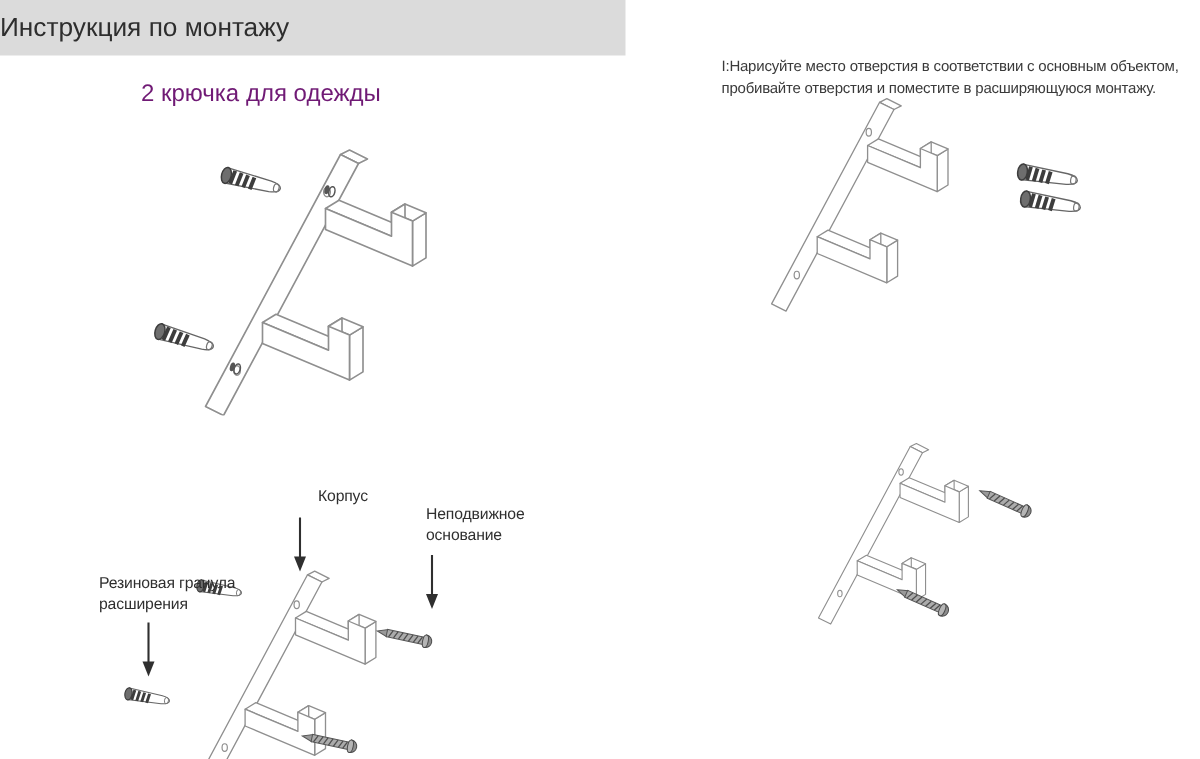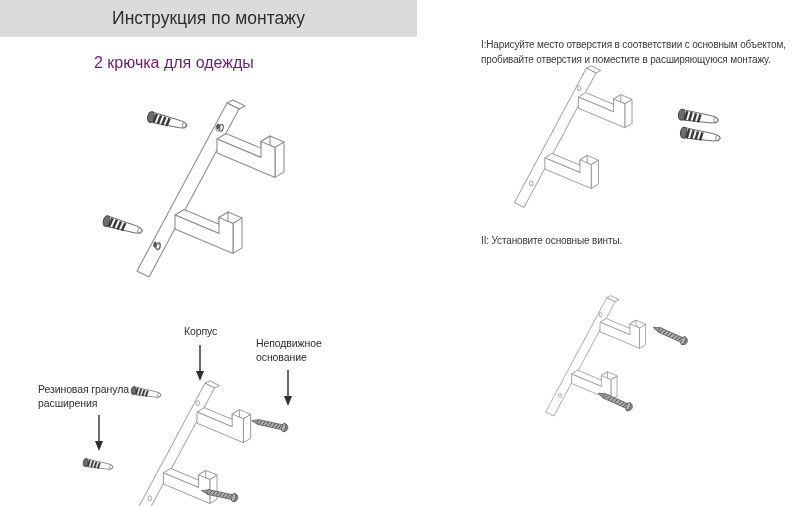--- a/index.html
+++ b/index.html
@@ -4,37 +4,38 @@
 <style>
   html,body { margin:0; padding:0; background:#fff; }
   .page {
     position:relative; width:800px; height:506px; overflow:hidden;
     background:var(--page_bg,#fff);
     font-family:"Liberation Sans", sans-serif;
   }
   .header-bar {
     position:absolute; left:0; top:0; width:417px; height:37px;
     background:var(--header_bg,#dbdbdb);
-    text-align:center; line-height:37px;
+    line-height:37px;
     font-size:17.5px; color:var(--title_text,#2e2e2e);
   }
   .subtitle {
     position:absolute; left:94px; top:54px;
     font-size:16px; color:#701a75;
   }
   .step-text {
     position:absolute; color:var(--body_text,#3a3a3a);
     font-size:10px; letter-spacing:-0.15px; line-height:1.5;
     white-space:nowrap;
   }
   #step1-text { left:481px; top:37px; }
   #step2-text { left:481px; top:233px; }
   .part-label {
     position:absolute; font-size:10.5px; line-height:1.35; color:#2f2f2f;
     letter-spacing:-0.1px;
+    margin-left:28px;
   }
   #label-korpus { left:184px; top:324px; }
   #label-fixed-base { left:256px; top:336px; width:84px; }
   #label-granule { left:38px; top:382px; width:112px; }
   svg.diagram { position:absolute; }
   #main-drawing   { left:80px;  top:82px;  }
   #step1-drawing  { left:490px; top:62px;  }
   #step2-drawing  { left:525px; top:285px; }
   #parts-drawing  { left:5px;   top:316px; }
 </style>
@@ -123,23 +124,20 @@
     <div>I:Нарисуйте место отверстия в соответствии с основным объектом,</div>
     <div>пробивайте отверстия и поместите в расширяющуюся монтажу.</div>
   </div>
 
   <svg id="step1-drawing" class="diagram" width="290" height="150" viewBox="0 0 290 150">
     <use href="#asm" transform="translate(-14,3) scale(0.8)"></use>
     <use href="#plug" transform="translate(188,44) rotate(9)"></use>
     <use href="#plug" transform="translate(190,62) rotate(9)"></use>
   </svg>
 
-  <div id="step2-text" class="step-text">
-    <div>II: Установите основные винты.</div>
-  </div>
 
   <svg id="step2-drawing" class="diagram" width="250" height="175" viewBox="0 0 250 175">
     <use href="#asm" transform="translate(-12,10) scale(0.68)"></use>
     <use href="#screw" transform="translate(131,36) rotate(24) scale(0.85)"></use>
     <use href="#screw" transform="translate(76,102) rotate(24) scale(0.85)"></use>
   </svg>
 
   <svg id="parts-drawing" class="diagram" width="345" height="190" viewBox="0 0 345 190">
     <use href="#asm" transform="translate(89.6,64) scale(0.8)"></use>
     <use href="#plug" transform="translate(126,68) rotate(10) scale(0.75)"></use>

